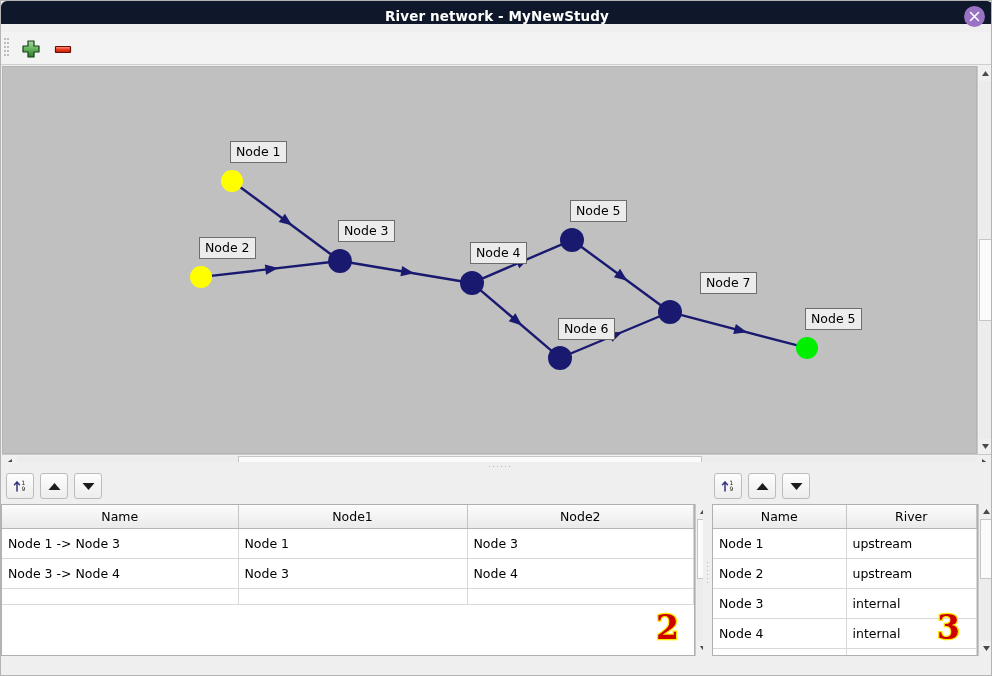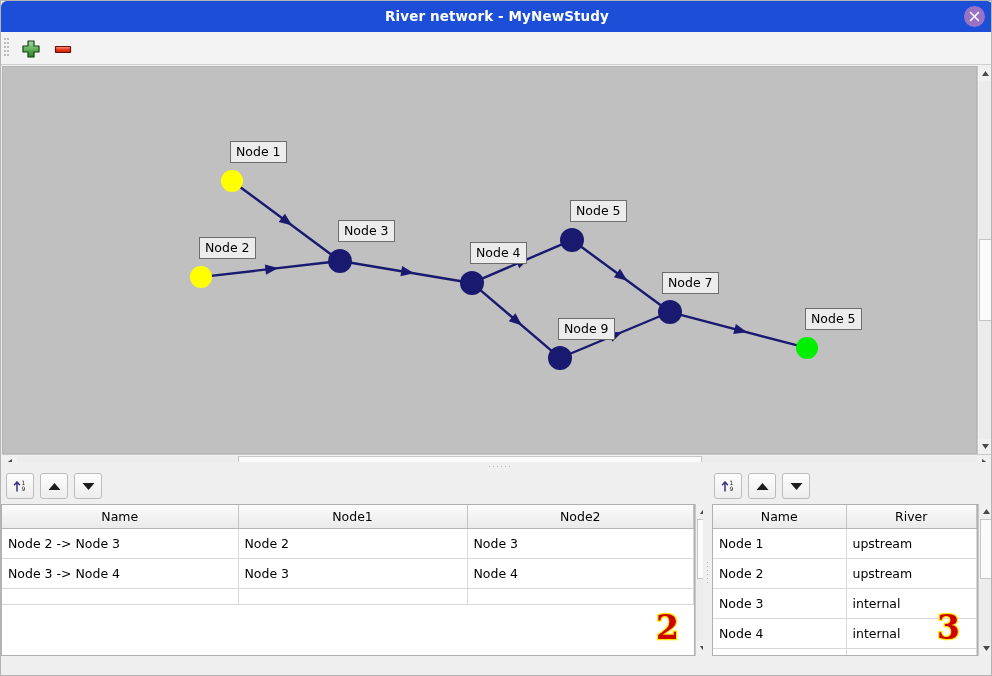--- a/index.html
+++ b/index.html
@@ -13,22 +13,22 @@
     position: relative;
     width: 992px; height: 676px;
     background: #efefef;
     border: 1px solid #b4b4b4;
     overflow: hidden;
   }
 
   
   #titlebar {
     position: absolute; top: 0; left: 0;
-    width: 992px; height: 31px;
-    background: #1d4ed8;
+    width: 992px; height: 23px;
+    background: #0f172a;
     border-top-left-radius: 6px;
     border-top-right-radius: 6px;
   }
   #titlebar-text {
     position: absolute; left: 0; top: 0;
     width: 992px; line-height: 31px;
     text-align: center;
     color: #ffffff;
     font-size: 13.5px;
     font-weight: bold;
@@ -286,22 +286,22 @@
           <circle cx="667" cy="245" r="12" fill="#191970"></circle>
           <circle cx="804" cy="281" r="11" fill="#00ee00"></circle>
         </g>
     </svg>
     <div id="labels-layer">
         <div class="nodelabel" style="left: 227px; top: 74px;">Node 1</div>
         <div class="nodelabel" style="left: 196px; top: 170px;">Node 2</div>
         <div class="nodelabel" style="left: 335px; top: 153px;">Node 3</div>
         <div class="nodelabel" style="left: 467px; top: 175px;">Node 4</div>
         <div class="nodelabel" style="left: 567px; top: 133px;">Node 5</div>
-        <div class="nodelabel" style="left: 555px; top: 251px;">Node 9</div>
-        <div class="nodelabel" style="left: 659px; top: 205px;">Node 7</div>
+        <div class="nodelabel" style="left: 555px; top: 251px;">Node 6</div>
+        <div class="nodelabel" style="left: 697px; top: 205px;">Node 7</div>
         <div class="nodelabel" style="left: 802px; top: 241px;">Node 5</div>
       </div>
 
   </div>
 
   <div class="sb-v" style="left:976px; top:65px; height:388px;">
     <div class="sb-arrow" style="left:0; top:0;">
       <svg width="7" height="5" viewBox="0 0 7 5">
         <path d="M3.5 0 L7 5 L0 5 Z" fill="#4a4a4a"></path>
       </svg>
@@ -370,22 +370,22 @@
         </colgroup>
       <thead>
           <tr id="reaches-head">
             <th>Name</th>
             <th>Node1</th>
             <th>Node2</th>
           </tr>
         </thead>
       <tbody id="reaches-body">
           <tr>
-            <td>Node 2 -&gt; Node 3</td>
-            <td>Node 2</td>
+            <td>Node 1 -&gt; Node 3</td>
+            <td>Node 1</td>
             <td>Node 3</td>
           </tr>
           <tr>
             <td>Node 3 -&gt; Node 4</td>
             <td>Node 3</td>
             <td>Node 4</td>
           </tr>
           <tr class="filler">
             <td></td>
             <td></td>

